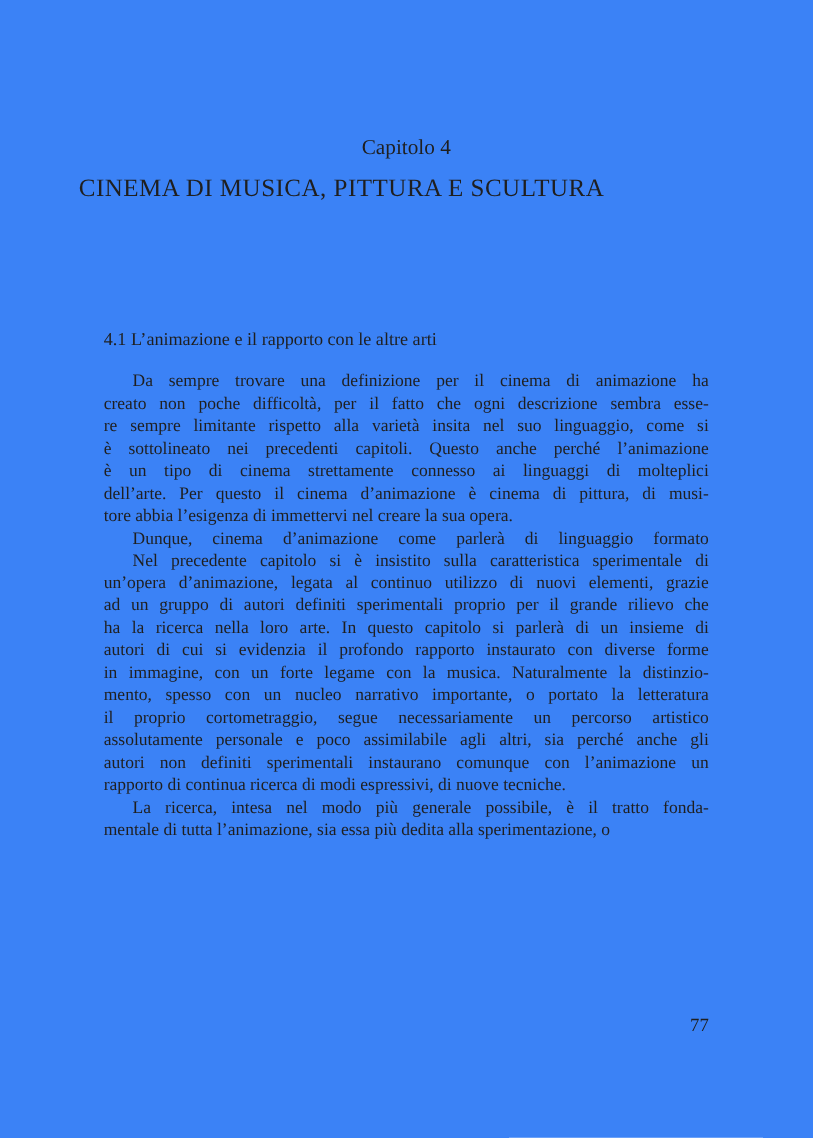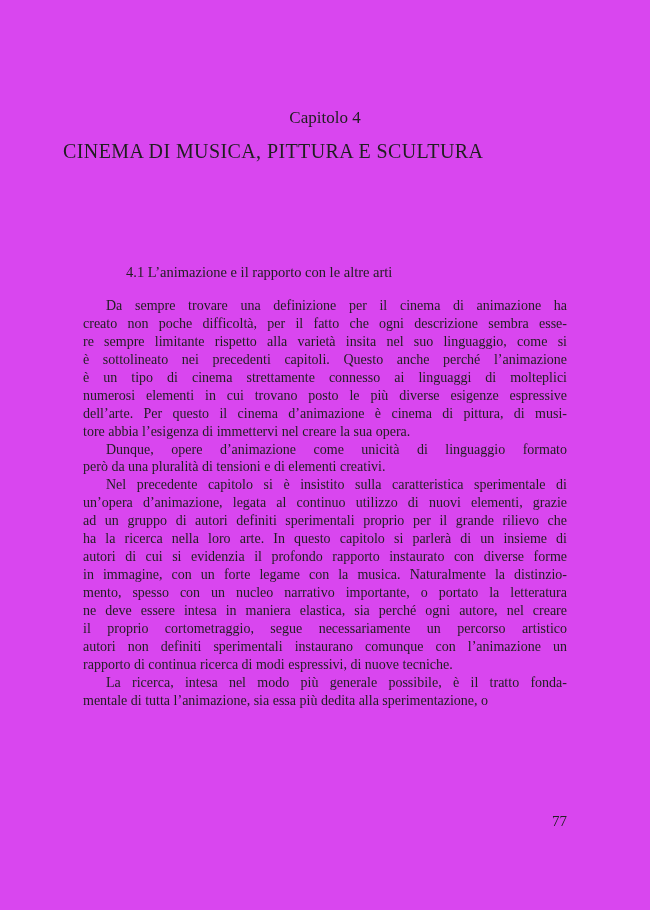--- a/index.html
+++ b/index.html
@@ -11,21 +11,21 @@
     height: 910px;
     background: #ffffff;
     font-family: "Liberation Serif", serif;
     color: #1f1f1f;
     overflow: hidden;
   }
   .sheet {
     position: relative;
     width: 650px;
     height: 910px;
-    background: #d946ef;
+    background: #3b82f6;
   }
   .chapter-label {
     position: absolute;
     top: 108px;
     left: 83px;
     width: 484px;
     text-align: center;
     font-size: 17px;
     line-height: 20px;
     color: #1f1f1f;
@@ -46,21 +46,20 @@
     top: 263px;
     left: 83px;
     width: 484px;
     font-size: 14.5px;
     line-height: 18px;
     color: #1f1f1f;
     white-space: nowrap;
   }
   .section-heading .section-num {
     font-style: normal;
-    margin-left: 43px;
   }
   .section-heading .section-title {
   }
   .body-text {
     position: absolute;
     top: 297px;
     left: 83px;
     width: 484px;
     font-size: 14px;
     color: #1f1f1f;
@@ -104,34 +103,32 @@
     <span> </span>
     <span class="section-title">L’animazione e il rapporto con le altre arti</span>
   </div>
 
   <div class="body-text">
       <div class="line first">Da sempre trovare una definizione per il cinema di animazione ha</div>
       <div class="line">creato non poche difficoltà, per il fatto che ogni descrizione sembra esse-</div>
       <div class="line">re sempre limitante rispetto alla varietà insita nel suo linguaggio, come si</div>
       <div class="line">è sottolineato nei precedenti capitoli. Questo anche perché l’animazione</div>
       <div class="line">è un tipo di cinema strettamente connesso ai linguaggi di molteplici</div>
-      <div class="line">numerosi elementi in cui trovano posto le più diverse esigenze espressive</div>
       <div class="line">dell’arte. Per questo il cinema d’animazione è cinema di pittura, di musi-</div>
       <div class="line last">tore abbia l’esigenza di immettervi nel creare la sua opera.</div>
-      <div class="line first">Dunque, opere d’animazione come unicità di linguaggio formato</div>
-      <div class="line last">però da una pluralità di tensioni e di elementi creativi.</div>
+      <div class="line first">Dunque, cinema d’animazione come parlerà di linguaggio formato</div>
       <div class="line first">Nel precedente capitolo si è insistito sulla caratteristica sperimentale di</div>
       <div class="line">un’opera d’animazione, legata al continuo utilizzo di nuovi elementi, grazie</div>
       <div class="line">ad un gruppo di autori definiti sperimentali proprio per il grande rilievo che</div>
       <div class="line">ha la ricerca nella loro arte. In questo capitolo si parlerà di un insieme di</div>
       <div class="line">autori di cui si evidenzia il profondo rapporto instaurato con diverse forme</div>
       <div class="line">in immagine, con un forte legame con la musica. Naturalmente la distinzio-</div>
       <div class="line">mento, spesso con un nucleo narrativo importante, o portato la letteratura</div>
-      <div class="line">ne deve essere intesa in maniera elastica, sia perché ogni autore, nel creare</div>
       <div class="line">il proprio cortometraggio, segue necessariamente un percorso artistico</div>
+      <div class="line">assolutamente personale e poco assimilabile agli altri, sia perché anche gli</div>
       <div class="line">autori non definiti sperimentali instaurano comunque con l’animazione un</div>
       <div class="line last">rapporto di continua ricerca di modi espressivi, di nuove tecniche.</div>
       <div class="line first">La ricerca, intesa nel modo più generale possibile, è il tratto fonda-</div>
       <div class="line last">mentale di tutta l’animazione, sia essa più dedita alla sperimentazione, o</div>
     </div>
 
   <div class="page-number">77</div>
 
 </div>
 

